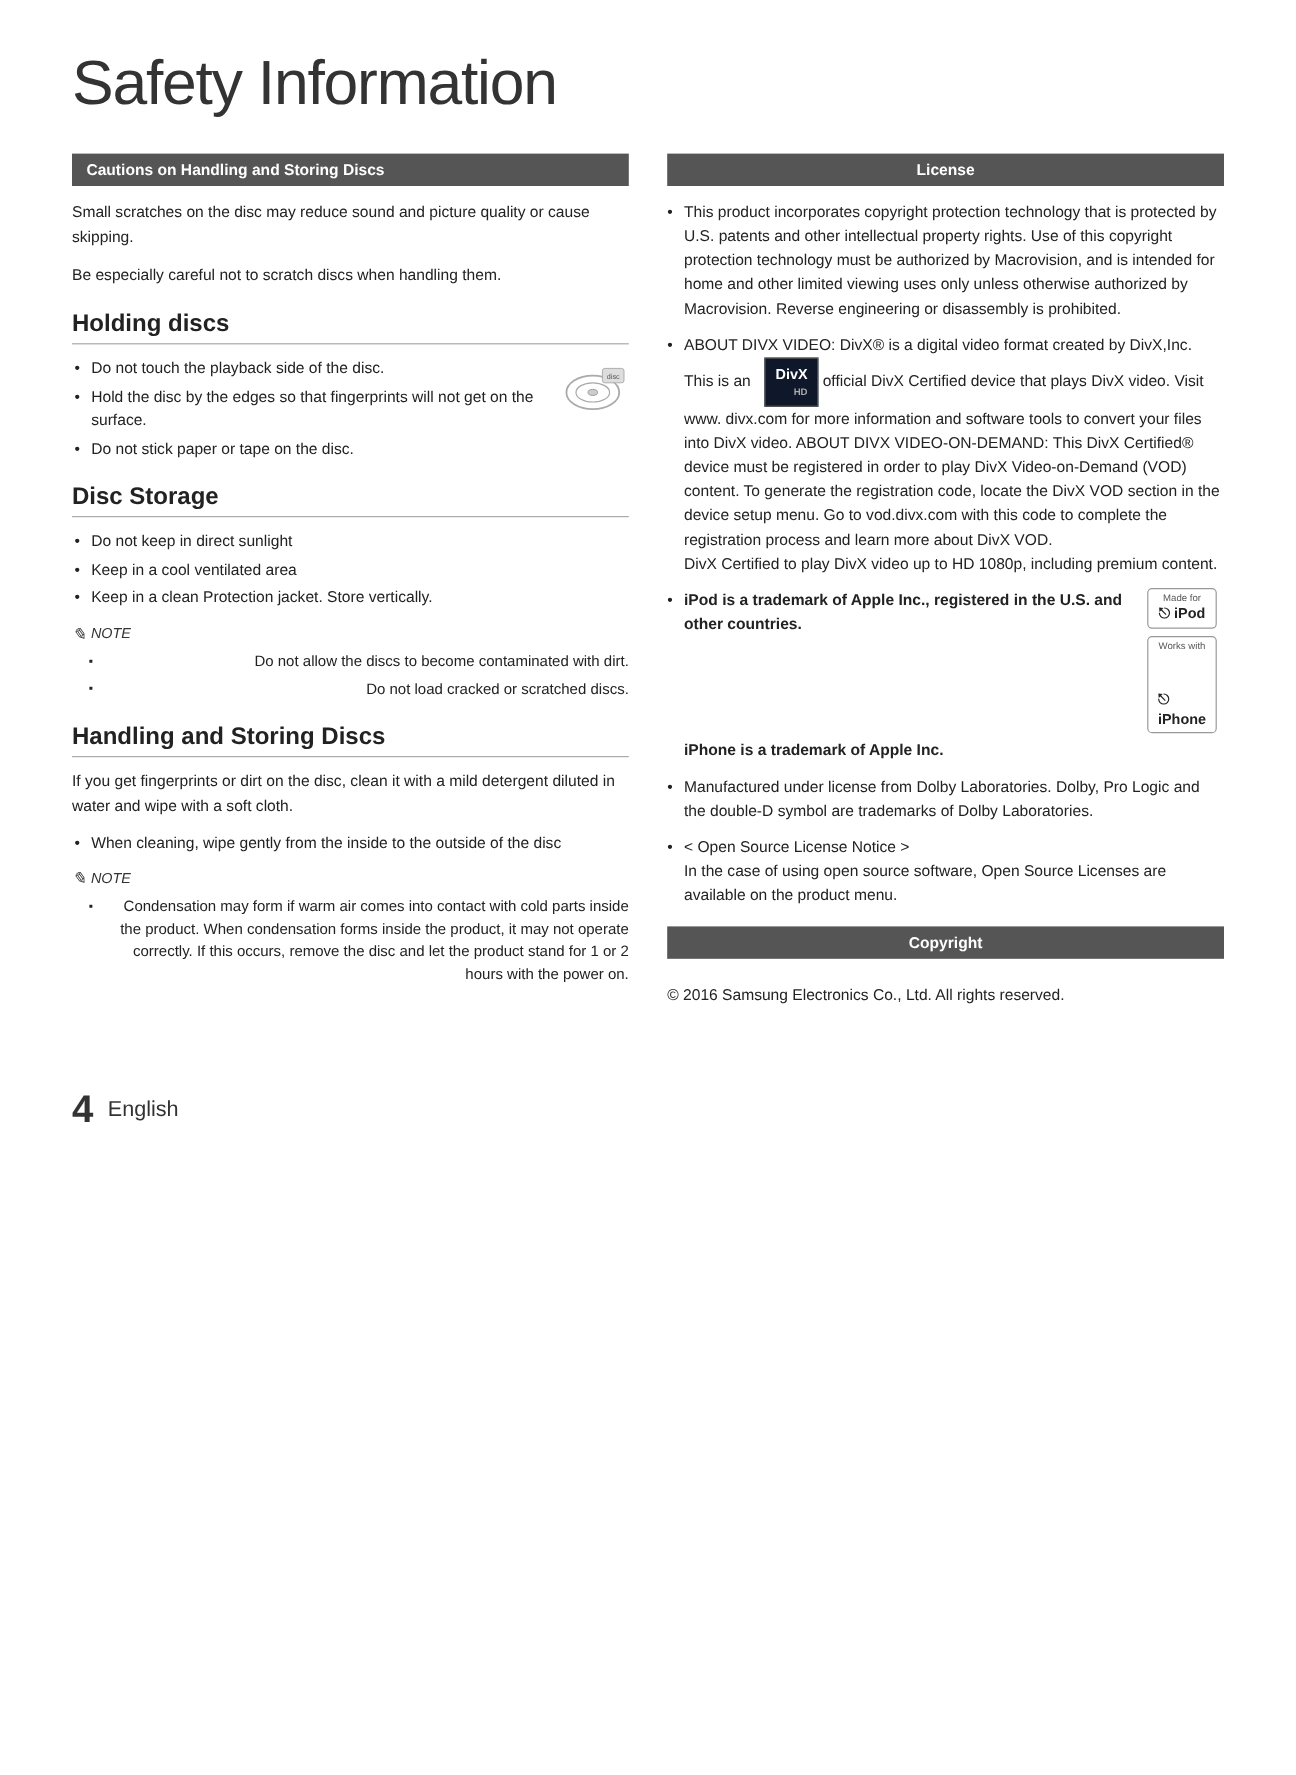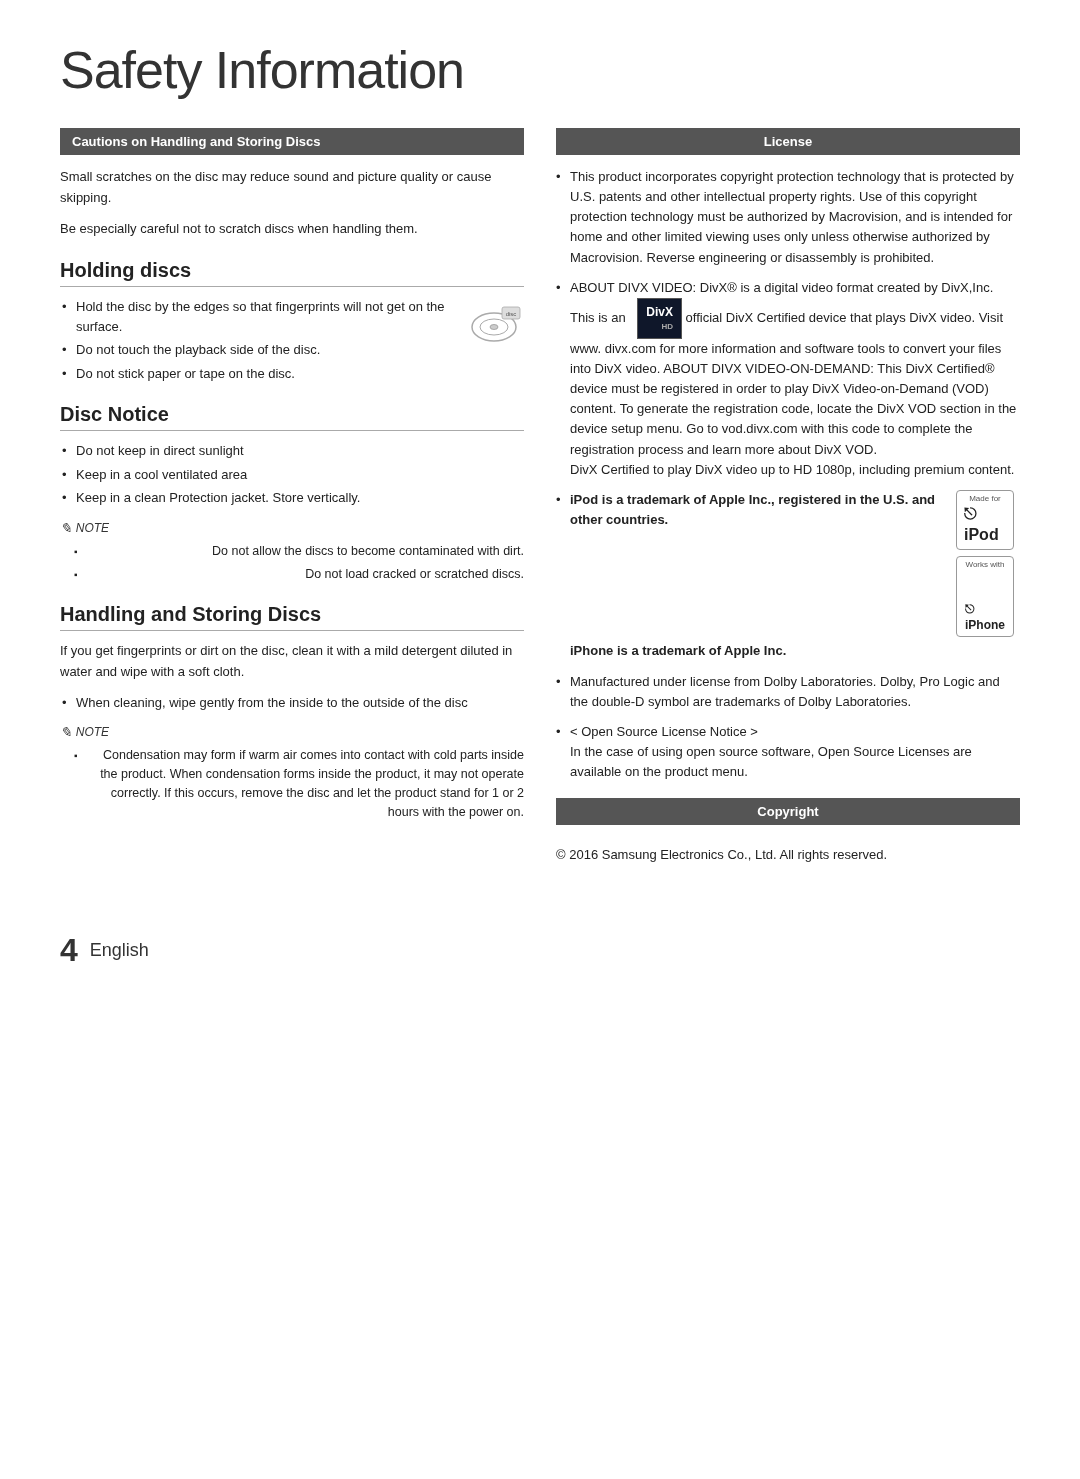--- a/index.html
+++ b/index.html
@@ -157,21 +157,21 @@
       display: flex;
       flex-direction: column;
       align-items: center;
       line-height: 1.3;
     }
     .ipod-badge .badge-top {
       font-size: 8px;
       color: #555;
     }
     .ipod-badge .badge-main {
-      font-size: 16px;
+      font-size: 12px;
       font-weight: bold;
       color: #222;
     }
     .iphone-badge {
       border: 1px solid #999;
       border-radius: 4px;
       padding: 3px 8px;
       font-size: 10px;
       display: flex;
       flex-direction: column;
@@ -256,27 +256,27 @@
         <svg class="disc-img-svg" viewBox="0 0 60 50" xmlns="http://www.w3.org/2000/svg">
           <ellipse cx="30" cy="30" rx="22" ry="14" fill="none" stroke="#aaa" stroke-width="1.5"></ellipse>
           <ellipse cx="30" cy="30" rx="14" ry="8" fill="none" stroke="#aaa" stroke-width="1"></ellipse>
           <ellipse cx="30" cy="30" rx="4" ry="2.5" fill="#ccc" stroke="#999" stroke-width="0.8"></ellipse>
           <rect x="38" y="10" width="18" height="12" rx="2" fill="#ddd" stroke="#aaa" stroke-width="0.8"></rect>
           <text x="47" y="19" font-size="6" text-anchor="middle" fill="#555">disc</text>
         </svg>
       </div>
 
       <ul class="bullet-list">
+        <li>Do not touch the playback side of the disc.</li>
         <li>Hold the disc by the edges so that fingerprints will not get on the surface.</li>
-        <li>Do not touch the playback side of the disc.</li>
         <li>Do not stick paper or tape on the disc.</li>
       </ul>
     </div>
 
-    <h2 class="subsection-title">Disc Notice</h2>
+    <h2 class="subsection-title">Disc Storage</h2>
 
     <ul class="bullet-list">
       <li>Do not keep in direct sunlight</li>
       <li>Keep in a cool ventilated area</li>
       <li>Keep in a clean Protection jacket. Store vertically.</li>
     </ul>
 
     <div class="note-section">
       <div class="note-label">
         <span class="pencil-icon">✎</span>

